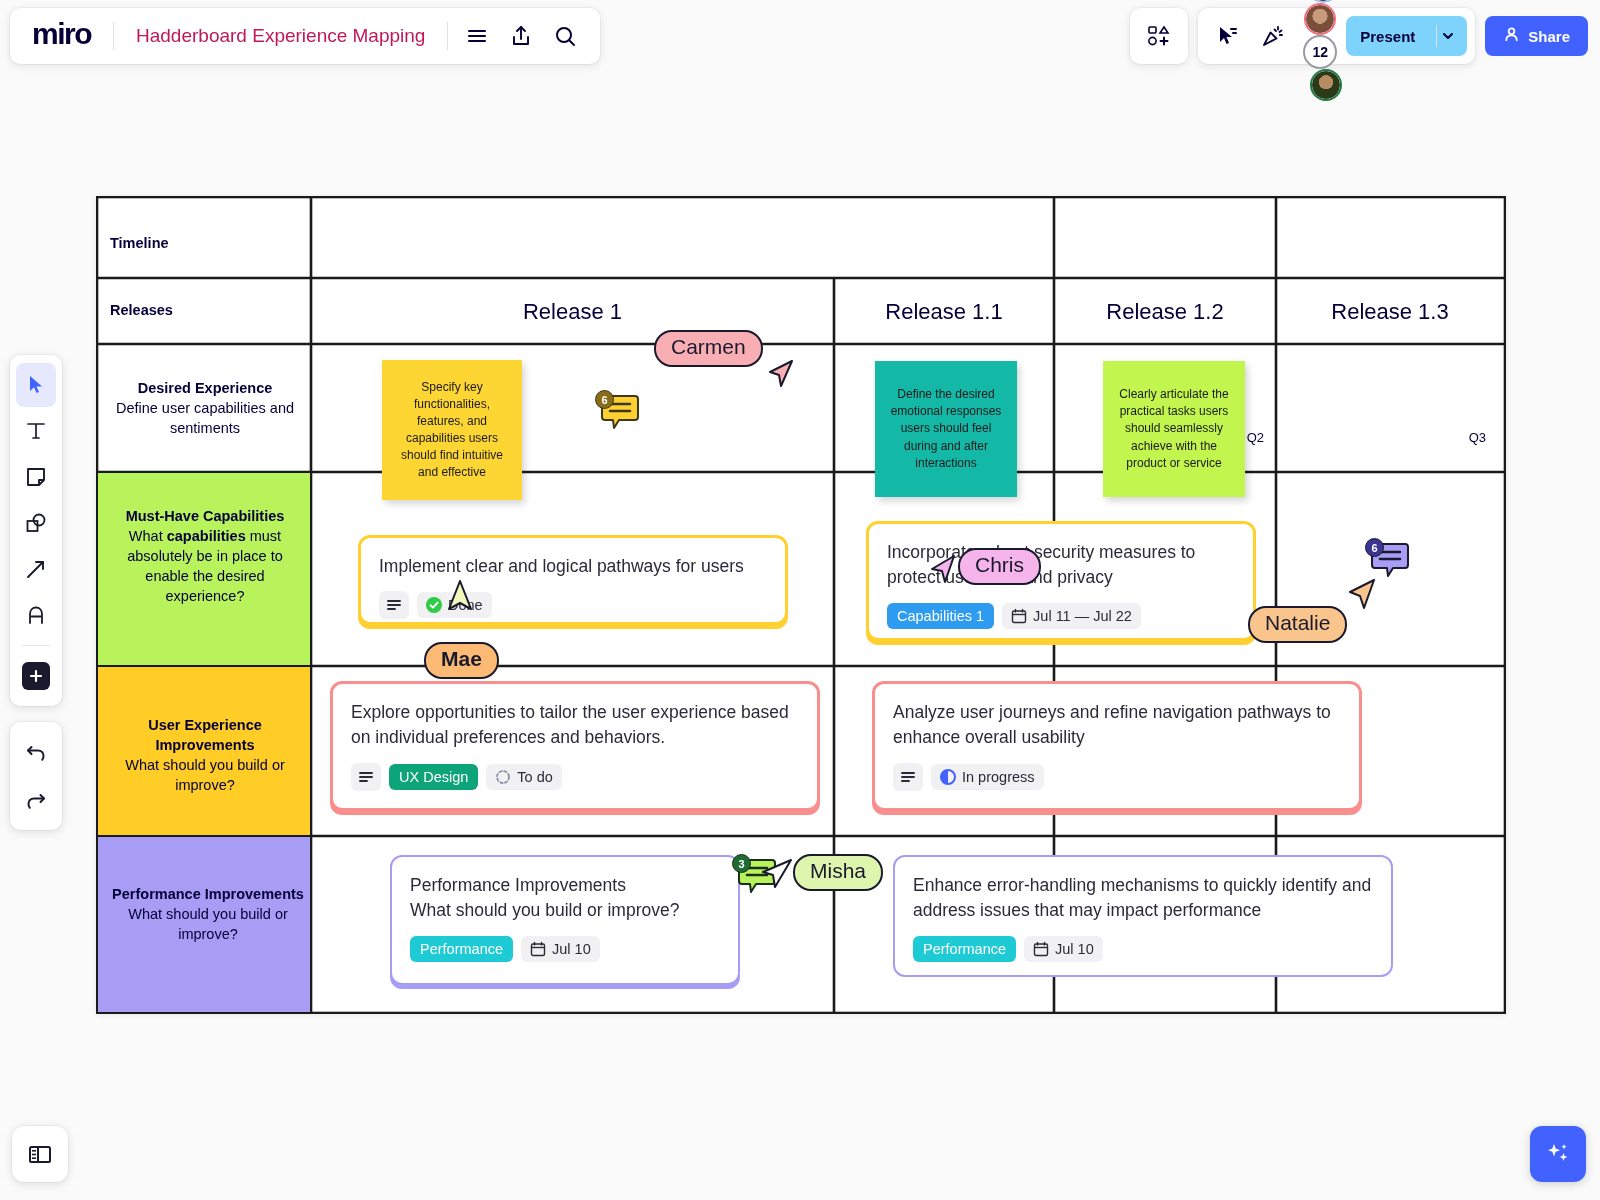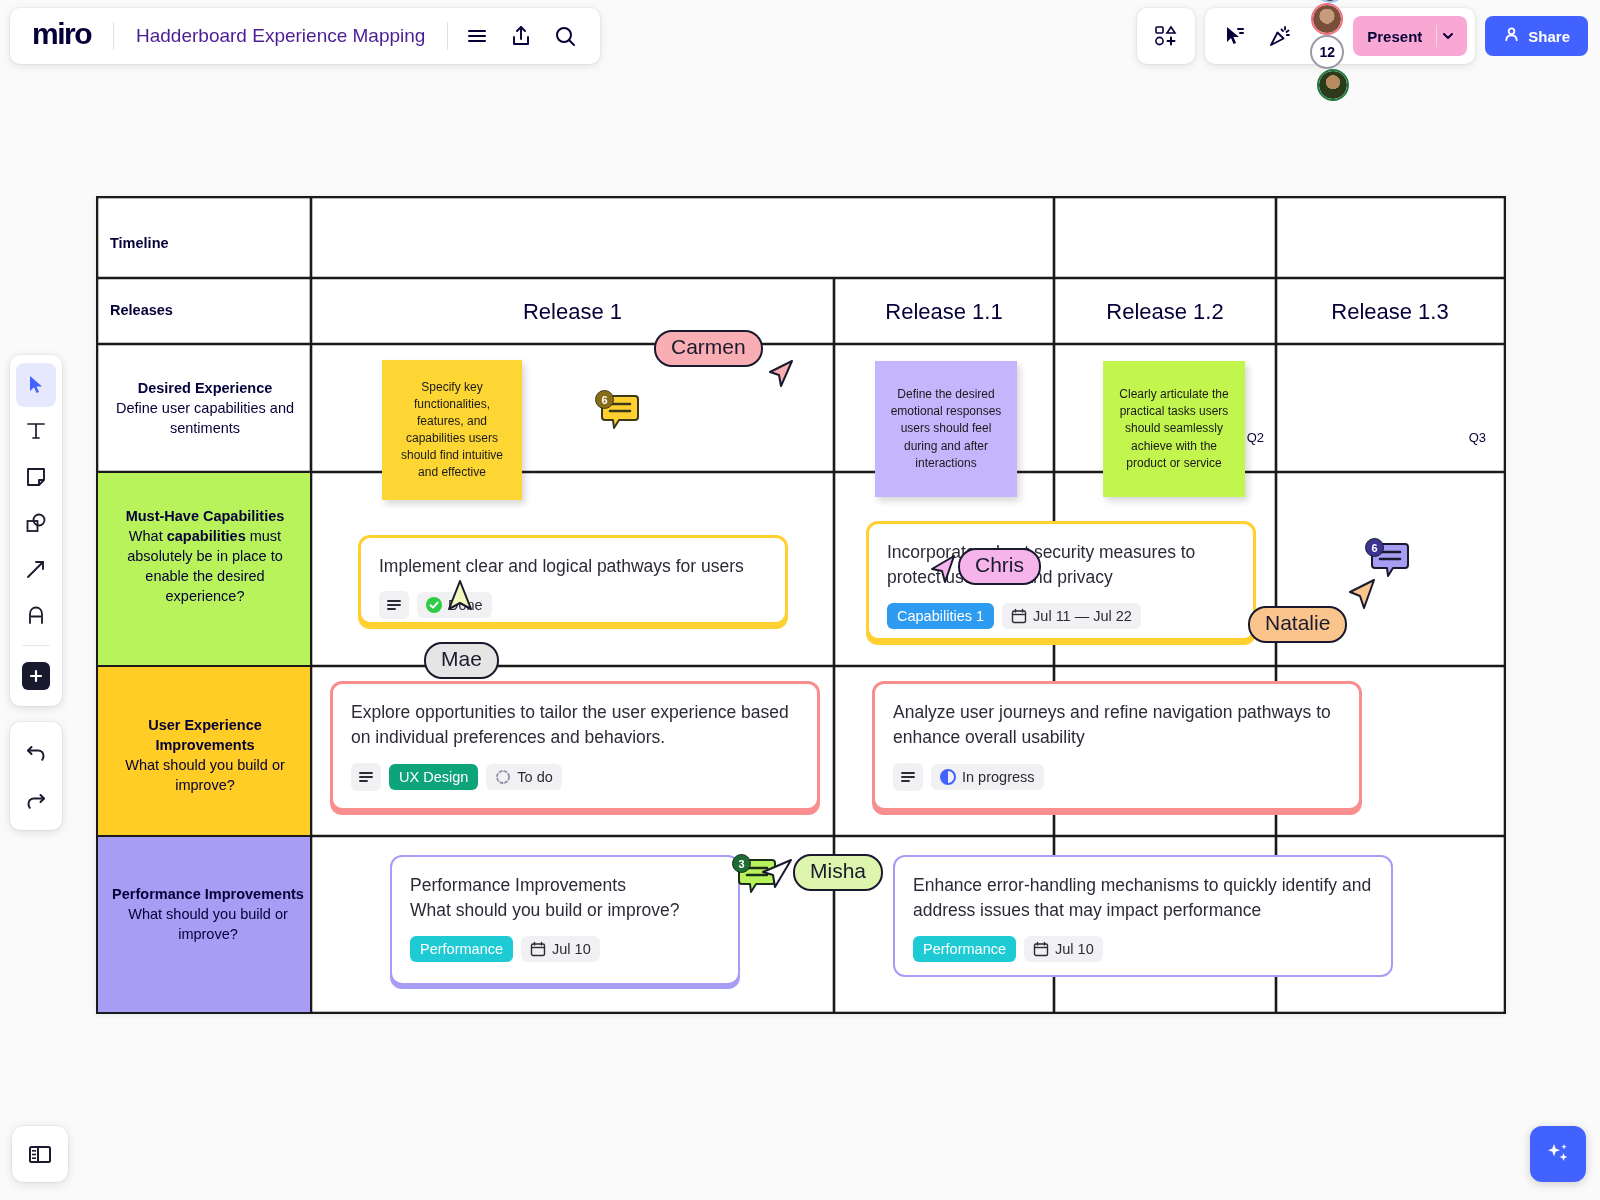--- a/index.html
+++ b/index.html
@@ -17,21 +17,21 @@
     height: 56px; background: #fff; border-radius: 10px;
     box-shadow: 0 2px 8px rgba(0,0,0,.10), 0 0 0 1px rgba(0,0,0,.03);
     display: flex; align-items: center; padding: 0 14px; gap: 2px;
   }
   .miro-logo {
     font-size: 30px; font-weight: bold; letter-spacing: -1.5px;
     color: #050038; padding: 0 14px 4px 8px; line-height: 1;
     font-family: "Liberation Sans", sans-serif;
   }
   .vdiv { width: 1px; height: 28px; background: #e0e0e5; margin: 0 6px; }
-  .board-title { font-size: 19px; color: #4c1d95; padding: 0 14px; white-space: nowrap; }
+  .board-title { font-size: 19px; color: #be185d; padding: 0 14px; white-space: nowrap; }
   .tb-btn {
     width: 42px; height: 42px; border-radius: 8px;
     display: flex; align-items: center; justify-content: center;
     cursor: pointer; background: transparent; border: none;
   }
 
   .topbar-right {
     position: absolute; right: 12px; top: 8px;
     height: 56px; display: flex; align-items: center; gap: 10px;
   }
@@ -51,22 +51,22 @@
     position:absolute; inset:0; border-radius:50%;
   }
   .count-circle {
     width: 34px; height: 34px; border-radius: 50%;
     border: 2px solid #9b9ba6; background: #fff;
     display: flex; align-items: center; justify-content: center;
     font-size: 14px; font-weight: bold; color: #050038;
     margin-left: -6px; cursor: pointer; position: relative; z-index: 1;
   }
   .present-box {
-    height: 40px; background: #f9a8d4; border-radius: 8px;
-    display: flex; align-items: center; cursor: pointer;
+    height: 40px; background: #7dd3fc; border-radius: 8px;
+    display: flex; align-items: center; cursor: pointer; gap: 7px;
   }
   .present-label { font-size: 15px; font-weight: bold; color: #050038; padding: 0 14px; }
   .present-caret { padding: 0 12px 0 4px; border-left: 1px solid #e0e0e5; height: 22px;
                    display:flex; align-items:center; }
   .share-btn {
     height: 40px; background: #4262ff; color: #fff; border-radius: 8px;
     display: flex; align-items: center; gap: 8px; padding: 0 18px;
     font-size: 15px; font-weight: bold; cursor: pointer; border: none;
     font-family: "Liberation Sans", sans-serif;
   }
@@ -405,21 +405,21 @@
     <div class="q-label" style="left:1342px; width:48px; text-align:right;">Q3</div>
 
     <div class="release-name" style="left:215px; top:103px; width:523px;">Release 1</div>
     <div class="release-name" style="left:738px; top:103px; width:220px;">Release 1.1</div>
     <div class="release-name" style="left:958px; top:103px; width:222px;">Release 1.2</div>
     <div class="release-name" style="left:1180px; top:103px; width:228px;">Release 1.3</div>
 
     <div class="sticky" style="left:286px; top:164px; width:140px; height:140px; background:#fdd634;">
       <span>Specify key functionalities, features, and capabilities users should find intuitive and effective</span>
     </div>
-    <div class="sticky" style="left:779px; top:165px; width:142px; height:136px; background:#c4b5fd;">
+    <div class="sticky" style="left:779px; top:165px; width:142px; height:136px; background:#14b8a6;">
       <span>Define the desired emotional responses users should feel during and after interactions</span>
     </div>
     <div class="sticky" style="left:1007px; top:165px; width:142px; height:136px; background:#c2f54e;">
       <span>Clearly articulate the practical tasks users should seamlessly achieve with the product or service</span>
     </div>
 
     <div class="card" style="left:262px; top:339px; width:430px; height:90px; border:3px solid #ffd02f; box-shadow:0 4px 0 0 #ffd02f;">
       <div class="card-text">Implement clear and logical pathways for users</div>
       <div class="card-meta">
         <span class="icon-chip">
@@ -552,21 +552,21 @@
       <path d="M26 2 L4 13 L13 16 L15 27 Z" fill="#f9aeb4" stroke="#1a1a2e" stroke-width="2" stroke-linejoin="round"></path>
     </svg>
 
     <div class="nametag" style="left:862px; top:352px; background:#f5b5ea;">
       <span>Chris</span>
     </div>
     <svg class="cursor-arrow" style="left:833px; top:358px;" width="30" height="32" viewBox="0 0 30 32">
       <path d="M25 2 L3 15 L13 17 L16 28 Z" fill="#f5b5ea" stroke="#1a1a2e" stroke-width="2" stroke-linejoin="round"></path>
     </svg>
 
-    <div class="nametag" style="left:328px; top:446px; background:#e5e5e5;">
+    <div class="nametag" style="left:328px; top:446px; background:#fdba74;font-weight:bold;">
       <span>Mae</span>
     </div>
     <svg class="cursor-arrow" style="left:350px; top:383px;" width="28" height="36" viewBox="0 0 28 36">
       <path d="M14 2 L3 30 L14 24 L25 30 Z" fill="#f2f7bc" stroke="#1a1a2e" stroke-width="2" stroke-linejoin="round"></path>
     </svg>
 
     <div class="nametag" style="left:1152px; top:410px; background:#f9c58d;">
       <span>Natalie</span>
     </div>
     <svg class="cursor-arrow" style="left:1250px; top:382px;" width="32" height="34" viewBox="0 0 32 34">

